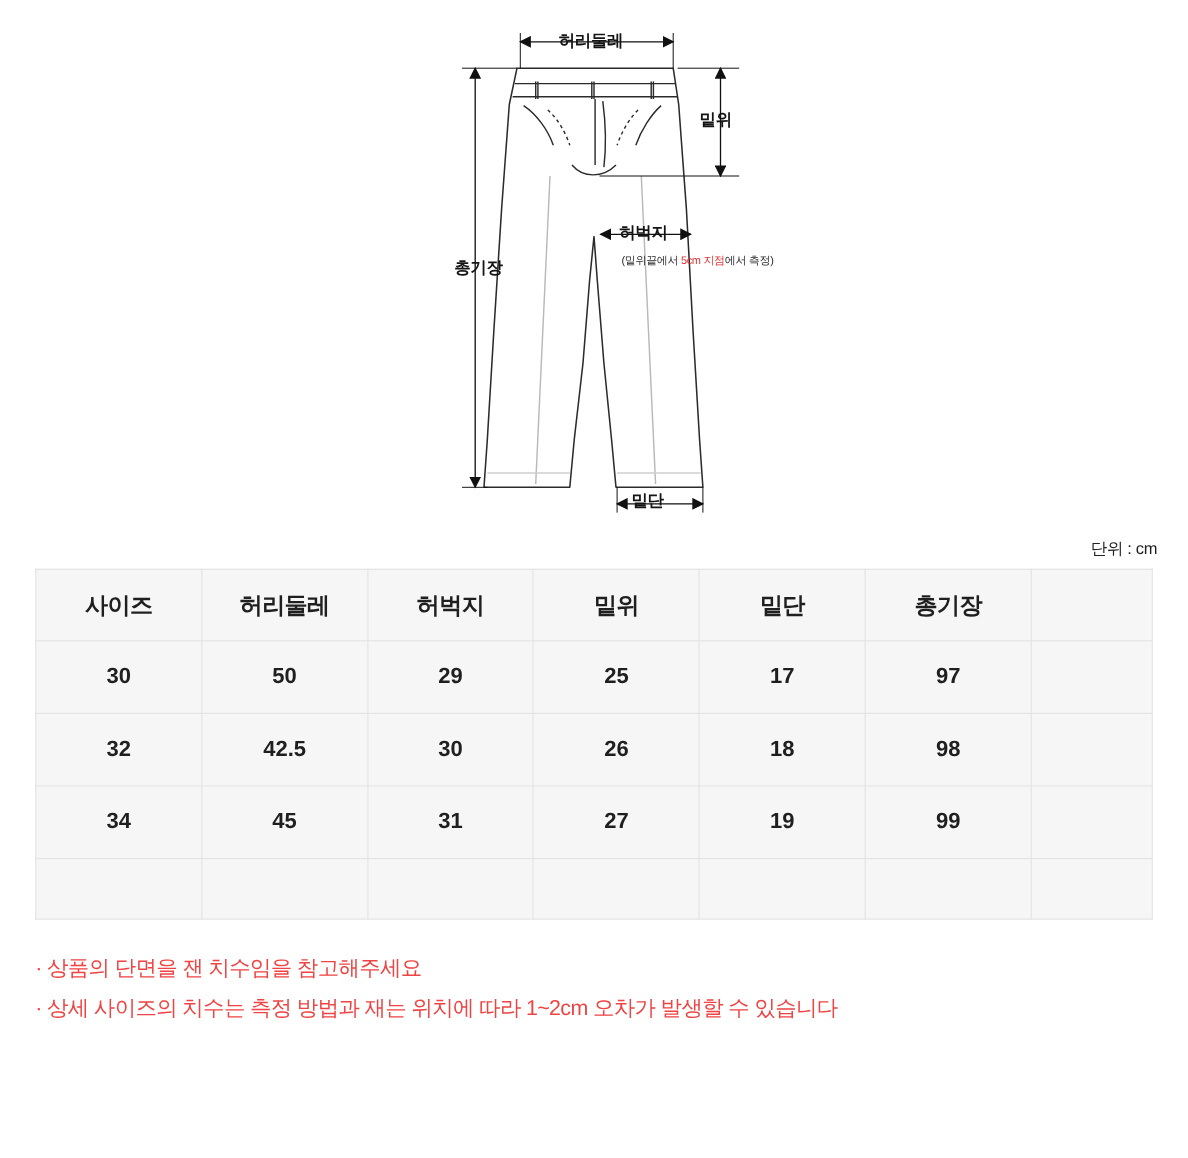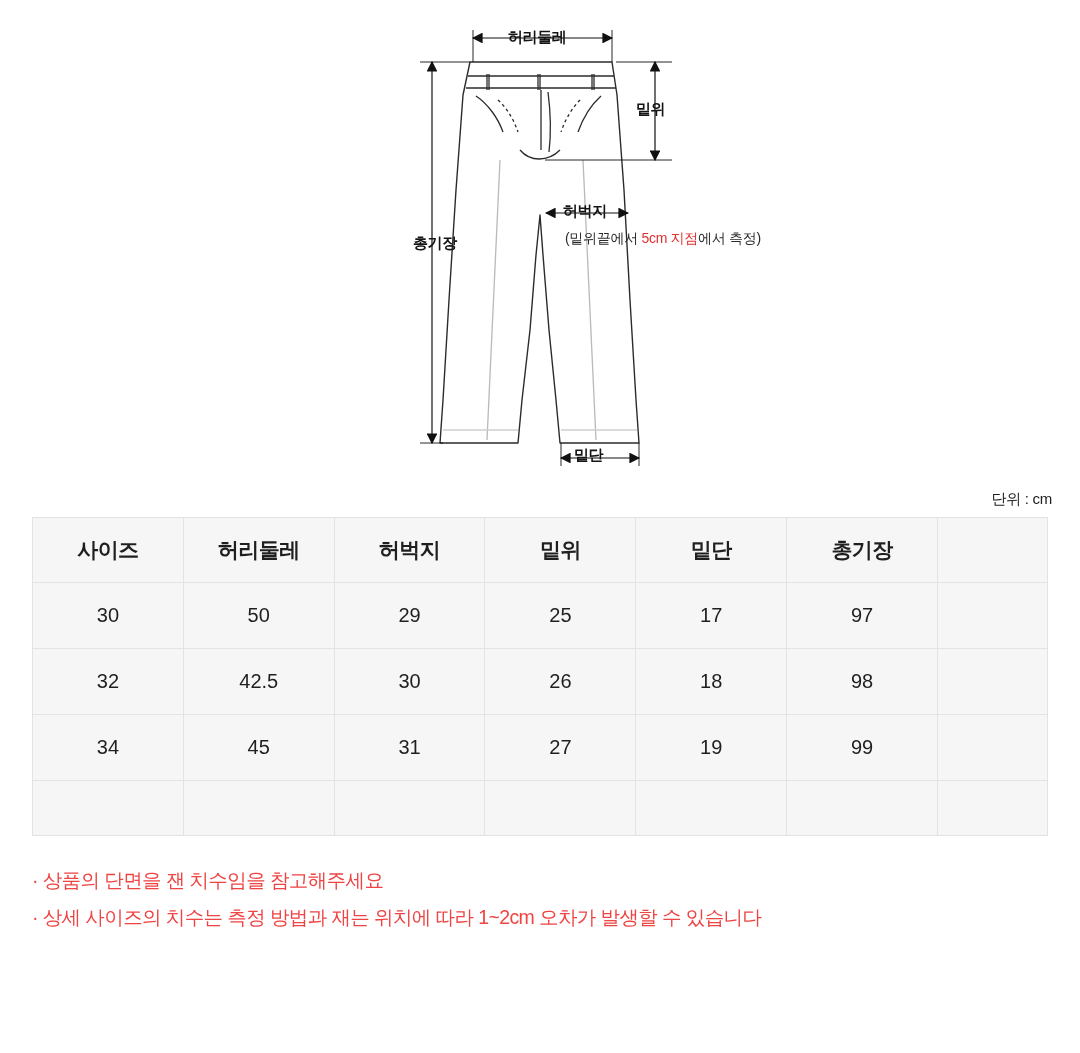--- a/index.html
+++ b/index.html
@@ -30,21 +30,21 @@
   .dlabel {
     position: absolute;
     font-size: 15px;
     font-weight: bold;
     color: #141414;
     white-space: nowrap;
     letter-spacing: -0.4px;
   }
   .dnote {
     position: absolute;
-    font-size: 14px;
+    font-size: 10px;
     color: #2a2a2a;
     white-space: nowrap;
     letter-spacing: -0.3px;
   }
   .dnote .hl { color: #e03131; }
 
   
   .unit-line {
     text-align: right;
     padding-right: 28px;
@@ -61,21 +61,21 @@
   table.size-table {
     border-collapse: collapse;
     width: 1016px;
     table-layout: fixed;
     background: #f6f6f6;
   }
   table.size-table th,
   table.size-table td {
     border: 1px solid #e3e3e3;
     text-align: center;
-    font-weight: normal;
+    font-weight: bold;
     color: #1f1f1f;
   }
   table.size-table thead th {
     height: 62px;
     font-size: 21px;
     font-weight: bold;
     letter-spacing: -0.6px;
     background: #f6f6f6;
   }
   table.size-table tbody td {

